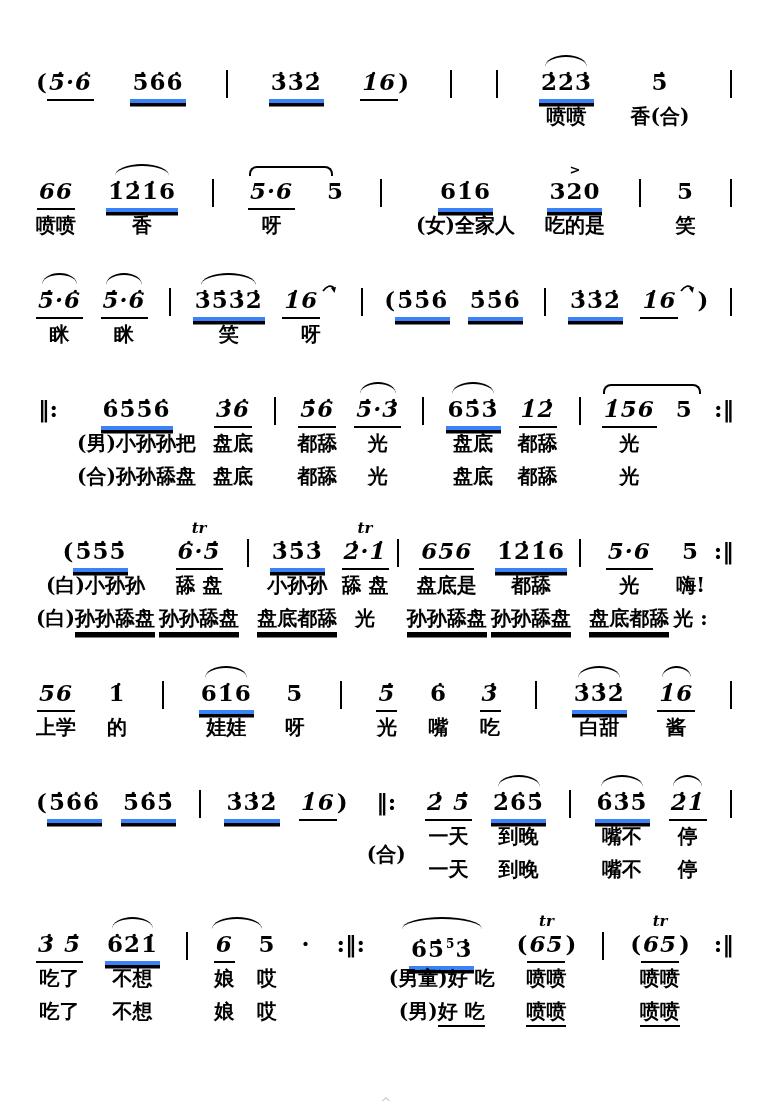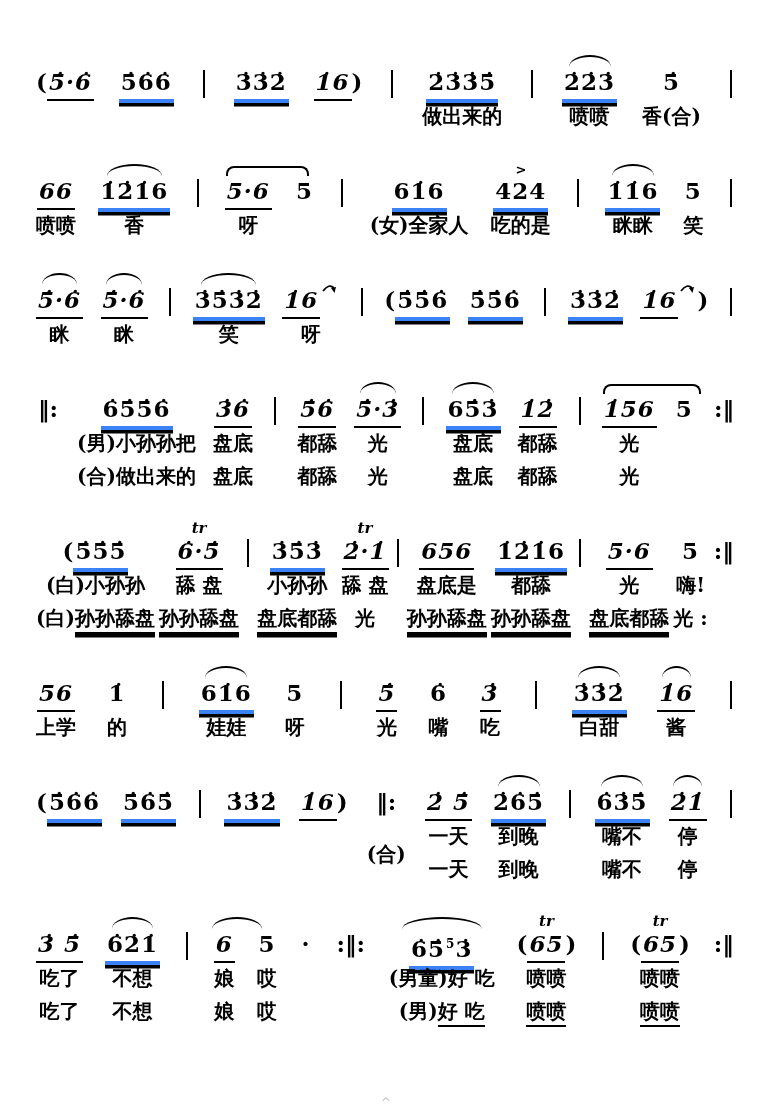--- a/index.html
+++ b/index.html
@@ -91,27 +91,20 @@
         <div class="cell">
           <div class="orn"></div>
           <div class="nrow">
             <div class="vrule"></div>
           </div>
           <div class="lyr"></div>
         </div>
         <div class="cell">
           <div class="orn"></div>
           <div class="nrow">
-            <span class="ng u2">2̇3̇3̇5̇</span>
-          </div>
-          <div class="lyr">做出来的</div>
-        </div>
-        <div class="cell">
-          <div class="orn"></div>
-          <div class="nrow">
             <div class="vrule"></div>
           </div>
           <div class="lyr"></div>
         </div>
         <div class="cell">
           <div class="orn">
             <div class="arc a"></div>
           </div>
           <div class="nrow">
             <span class="ng u2">2̇2̇3̇</span>
@@ -185,39 +178,30 @@
           <div class="nrow">
             <span class="ng u2">61̇6</span>
           </div>
           <div class="lyr">(女)全家人</div>
         </div>
         <div class="cell">
           <div class="orn">
             <span class="acc">&gt;</span>
           </div>
           <div class="nrow">
-            <span class="ng u2">424</span>
+            <span class="ng u2">320</span>
           </div>
           <div class="lyr">吃的是</div>
         </div>
         <div class="cell">
           <div class="orn"></div>
           <div class="nrow">
             <div class="vrule"></div>
           </div>
           <div class="lyr"></div>
-        </div>
-        <div class="cell">
-          <div class="orn">
-            <div class="arc a"></div>
-          </div>
-          <div class="nrow">
-            <span class="ng u2">1̇1̇6</span>
-          </div>
-          <div class="lyr">眯眯</div>
         </div>
         <div class="cell">
           <div class="orn"></div>
           <div class="nrow">
             <span class="ng u0">5</span>
           </div>
           <div class="lyr">笑</div>
         </div>
         <div class="cell">
           <div class="orn"></div>
@@ -337,21 +321,21 @@
           </div>
           <div class="lyr"></div>
           <div class="lyr"></div>
         </div>
         <div class="cell">
           <div class="orn"></div>
           <div class="nrow">
             <span class="ng u2">6̇5̇5̇6̇</span>
           </div>
           <div class="lyr">(男)小孙孙把</div>
-          <div class="lyr"><span>(合)做出来的</span></div>
+          <div class="lyr"><span>(合)孙孙舔盘</span></div>
         </div>
         <div class="cell">
           <div class="orn"></div>
           <div class="nrow">
             <span class="ng u1">3̇6̇</span>
           </div>
           <div class="lyr">盘底</div>
           <div class="lyr"><span>盘底</span></div>
         </div>
         <div class="cell">

